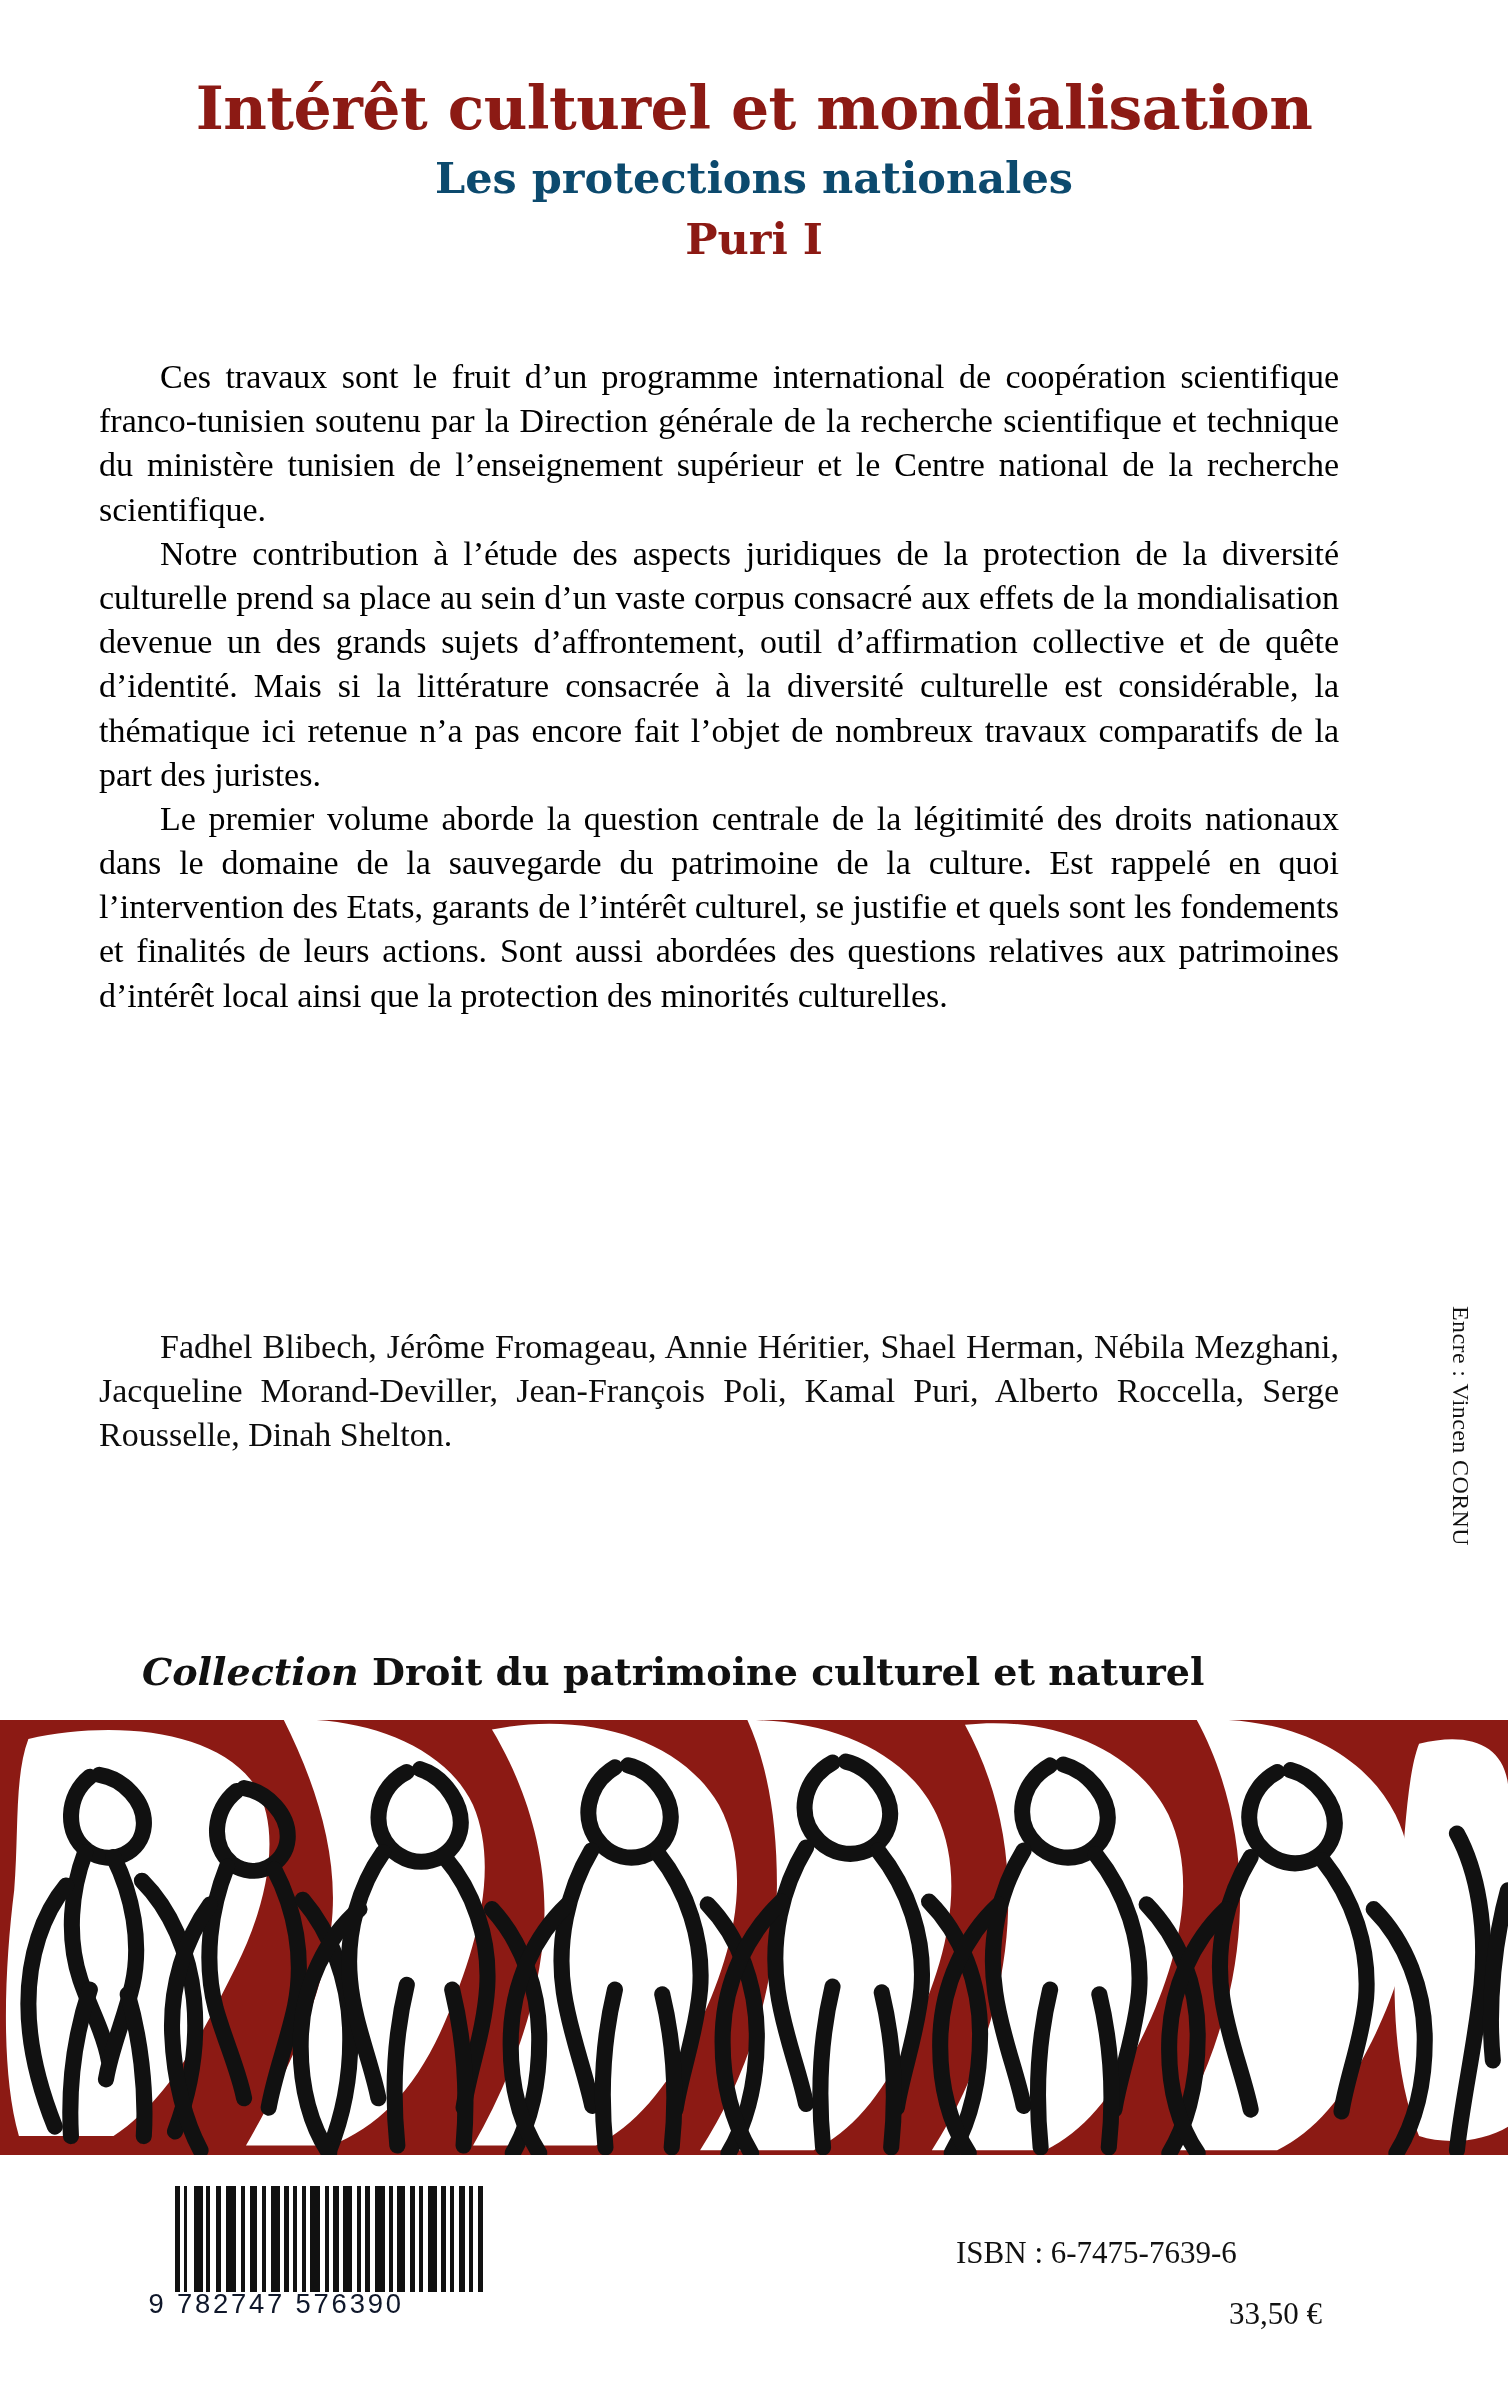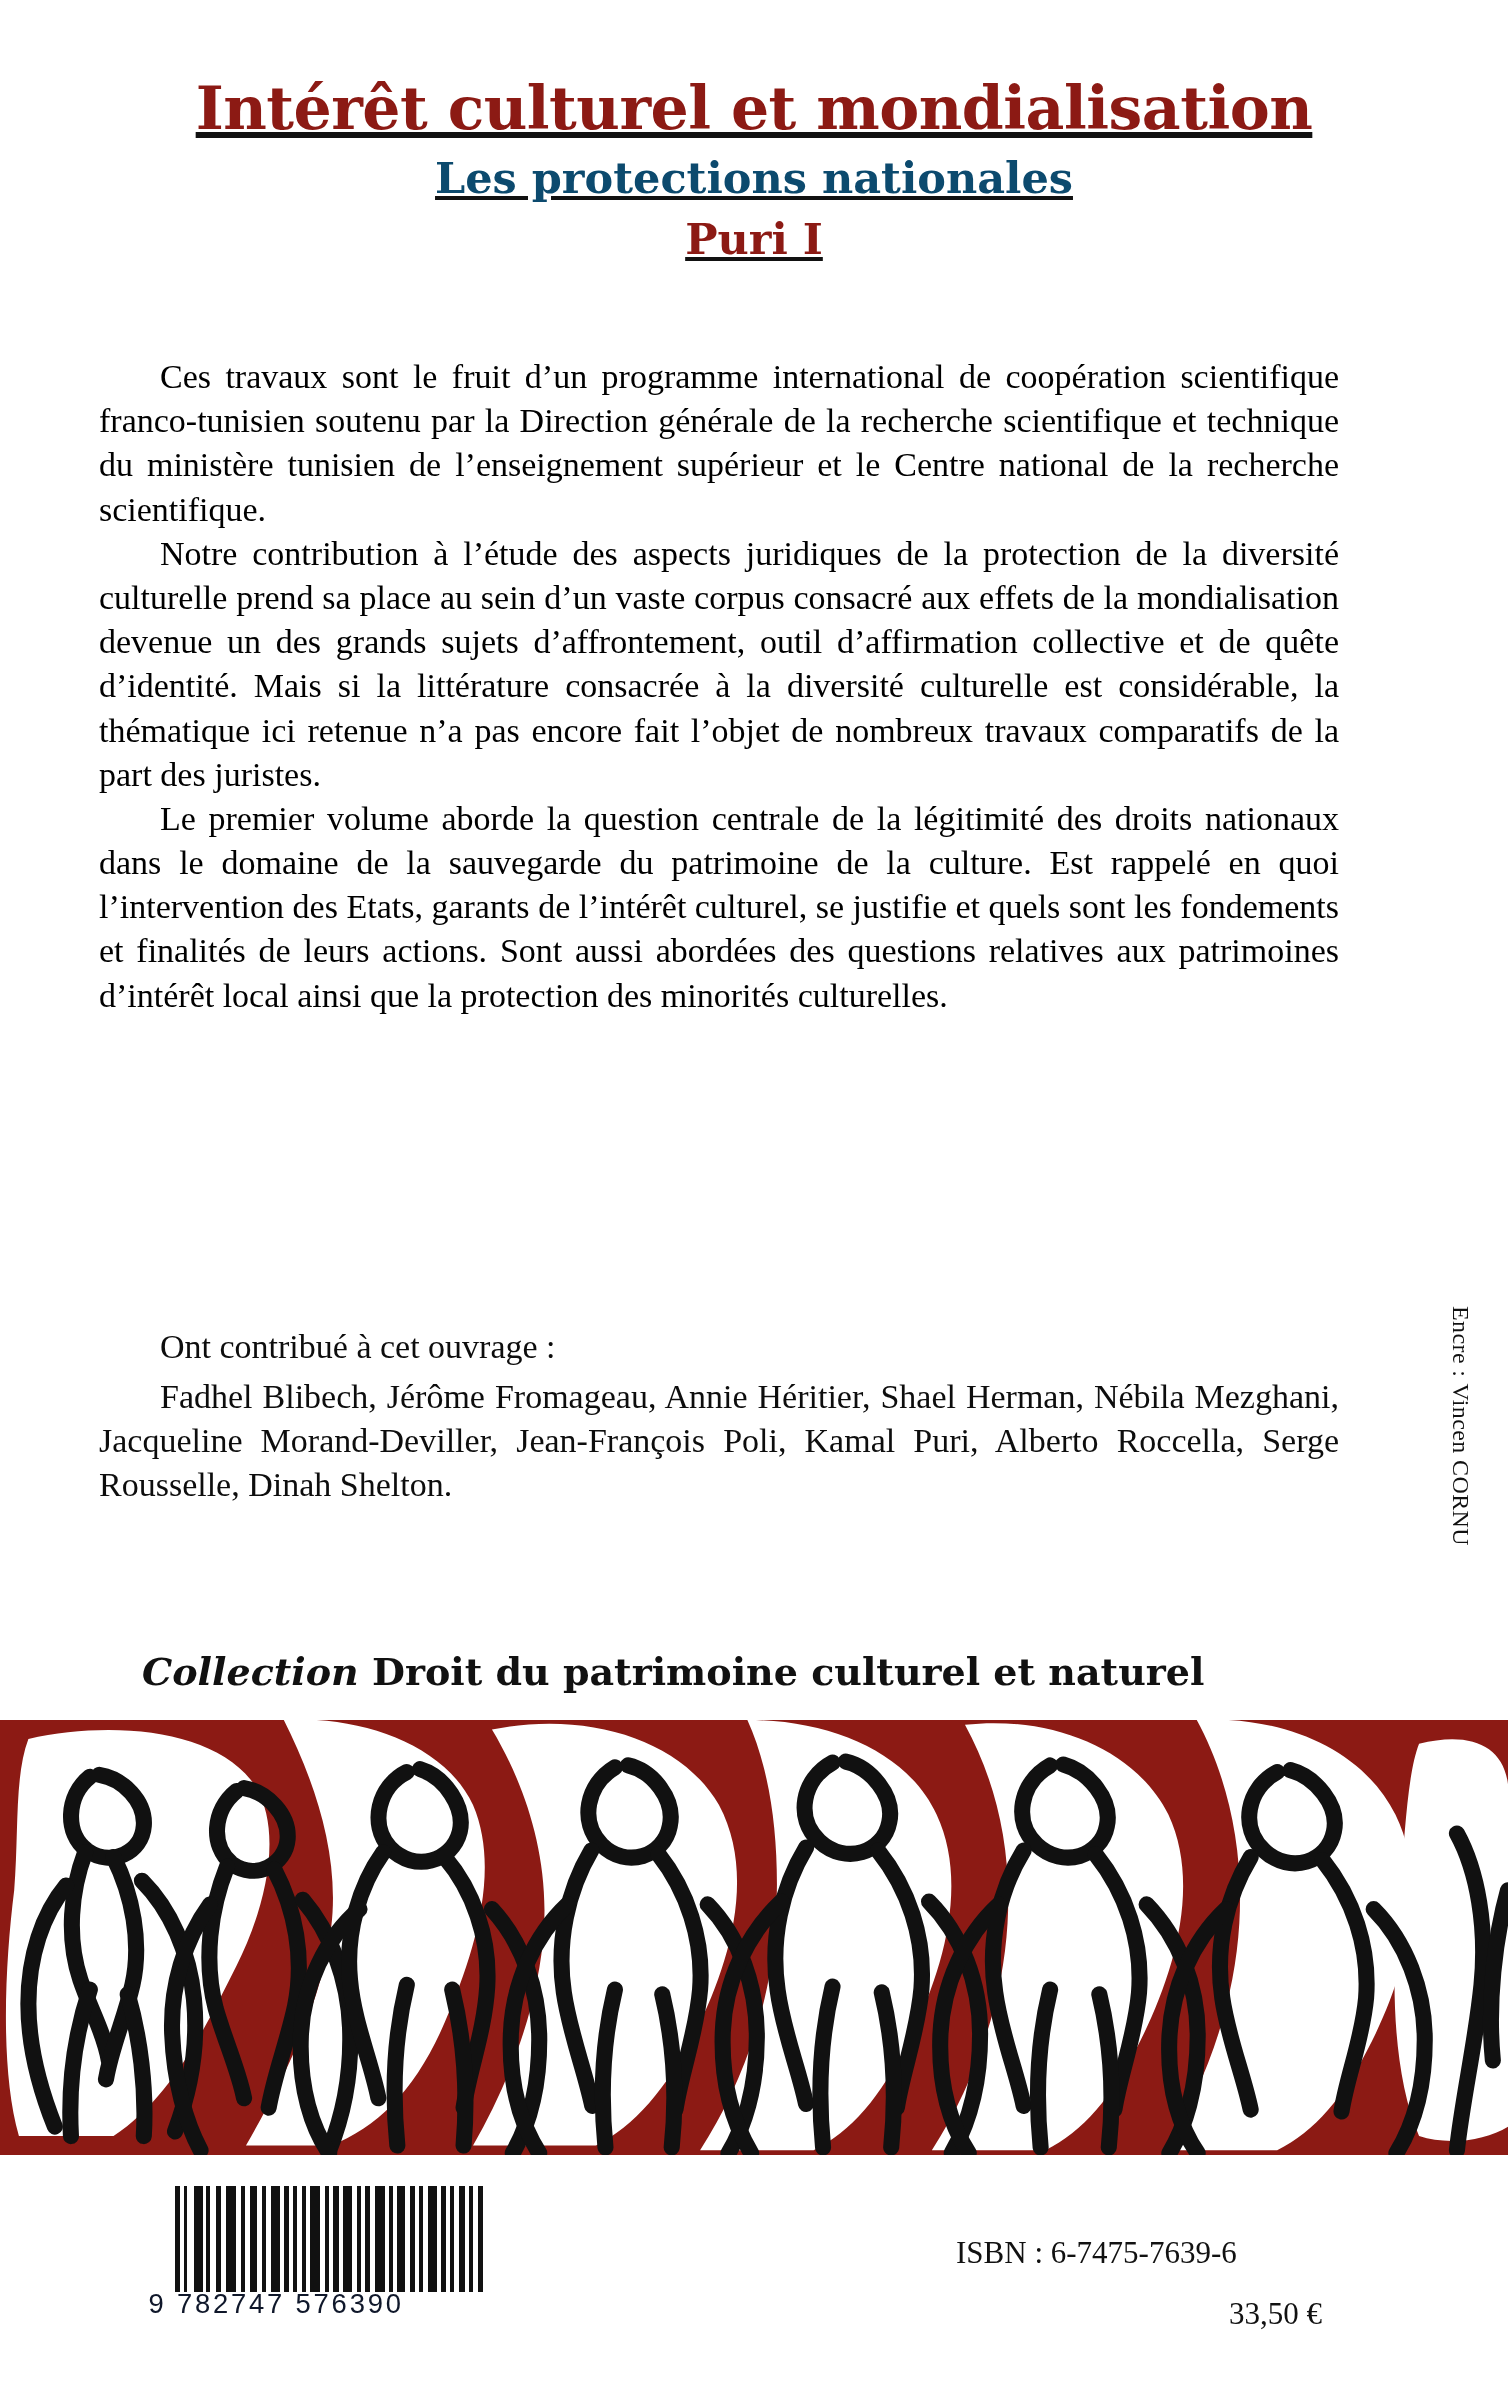--- a/index.html
+++ b/index.html
@@ -22,21 +22,20 @@
     background: #ffffff;
   }
 
   
   .title-block {
     position: absolute;
     left: 0;
     right: 0;
     top: 76px;
     text-align: center;
-    text-decoration: underline;
   }
   .main-title {
     font-family: "DejaVu Serif", serif;
     font-weight: bold;
     font-size: 60px;
     line-height: 1.08;
     color: #8c1a14;
     letter-spacing: -0.5px;
     margin: 0;
     padding: 0 38px;
@@ -215,21 +214,20 @@
     <div class="tome-title">Puri I</div>
   </div>
 
   <div class="body-text">
     <p>Ces travaux sont le fruit d’un programme international de coopération scientifique franco-tunisien soutenu par la Direction générale de la recherche scientifique et technique du ministère tunisien de l’enseignement supérieur et le Centre national de la recherche scientifique.</p>
     <p>Notre contribution à l’étude des aspects juridiques de la protection de la diversité culturelle prend sa place au sein d’un vaste corpus consacré aux effets de la mondialisation devenue un des grands sujets d’affrontement, outil d’affirmation collective et de quête d’identité. Mais si la littérature consacrée à la diversité culturelle est considérable, la thématique ici retenue n’a pas encore fait l’objet de nombreux travaux comparatifs de la part des juristes.</p>
     <p>Le premier volume aborde la question centrale de la légitimité des droits nationaux dans le domaine de la sauvegarde du patrimoine de la culture. Est rappelé en quoi l’intervention des Etats, garants de l’intérêt culturel, se justifie et quels sont les fondements et finalités de leurs actions. Sont aussi abordées des questions relatives aux patrimoines d’intérêt local ainsi que la protection des minorités culturelles.</p>
   </div>
 
   <div class="contrib-block">
-    <p class="contrib-intro">Ont contribué à cet ouvrage :</p>
     <p class="contrib-names">Fadhel Blibech, Jérôme Fromageau, Annie Héritier, Shael Herman, Nébila Mezghani, Jacqueline Morand-Deviller, Jean-François Poli, Kamal Puri, Alberto Roccella, Serge Rousselle, Dinah Shelton.</p>
   </div>
 
   <div class="vertical-credit">Encre : Vincen CORNU</div>
 
   <div class="collection-line">
     <span class="collection-word">Collection</span><span class="collection-name">Droit du patrimoine culturel et naturel</span>
   </div>
 
   <div class="artwork">

